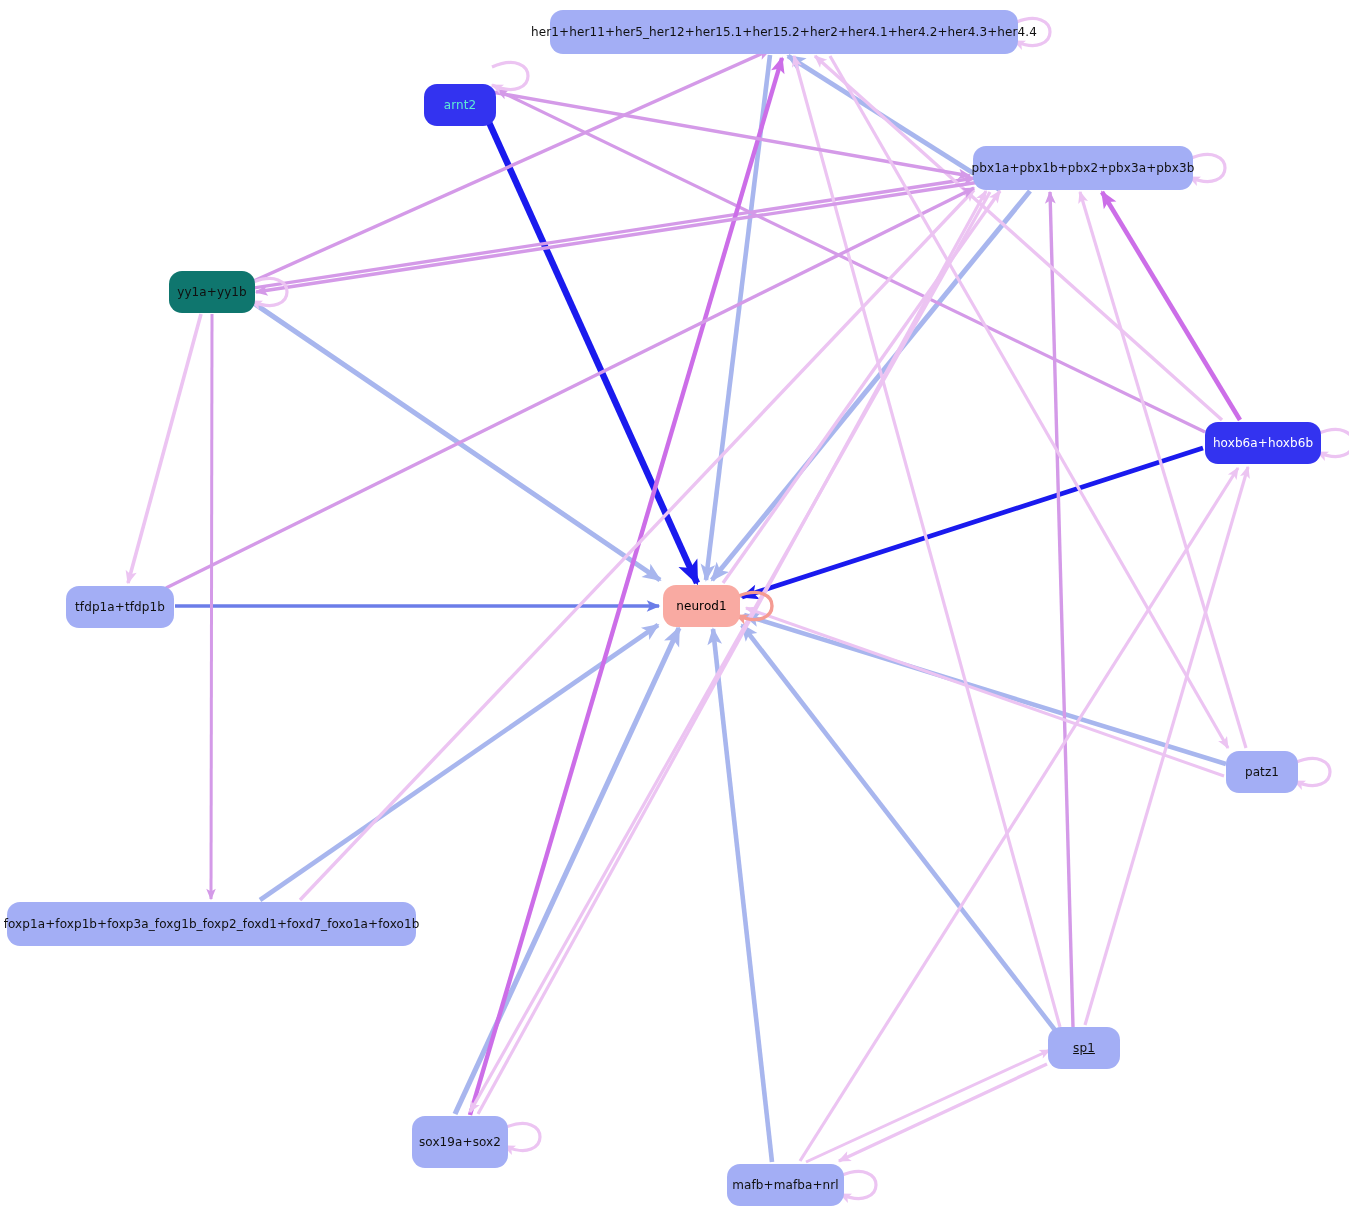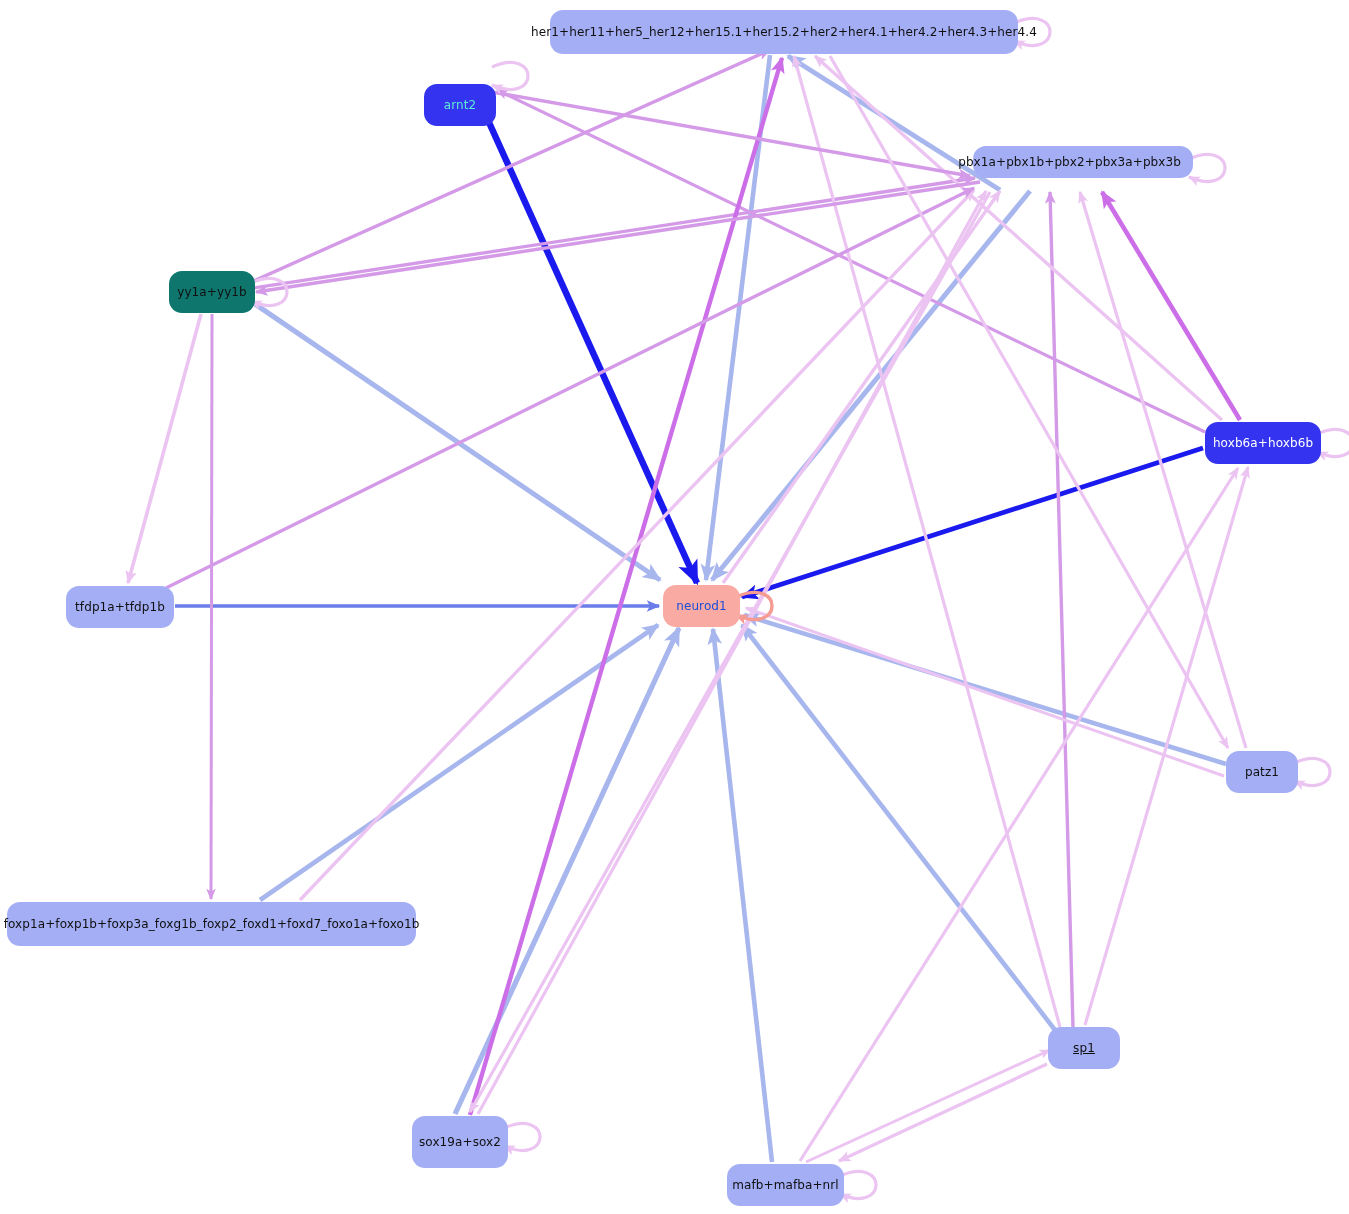--- a/index.html
+++ b/index.html
@@ -115,33 +115,33 @@
       <path d="M 504 1128 C 552 1107, 552 1167, 504 1146" fill="none" stroke="#ecc4f2" stroke-width="3.2" marker-end="url(#ah-edge_violet_light)"></path>
       <path d="M 840 1176 C 888 1155, 888 1215, 840 1194" fill="none" stroke="#ecc4f2" stroke-width="3.2" marker-end="url(#ah-edge_violet_light)"></path>
     </svg>
   <div id="node-layer">
       <div class="node" style="left: 550px; top: 10px; width: 468px; height: 44px; background: rgb(163, 174, 245); color: rgb(16, 16, 16);">
         <span>her1+her11+her5_her12+her15.1+her15.2+her2+her4.1+her4.2+her4.3+her4.4</span>
       </div>
       <div class="node" style="left: 424px; top: 55px; width: 72px; height: 42px; background: rgb(51, 51, 240); color: #5eead4; margin-top: 29px;">
         <span>arnt2</span>
       </div>
-      <div class="node" style="left: 973px; top: 146px; width: 220px; height: 32px; background: rgb(163, 174, 245); color: rgb(16, 16, 16); justify-content: flex-end;">
+      <div class="node" style="left: 973px; top: 146px; width: 220px; height: 44px; background: rgb(163, 174, 245); color: rgb(16, 16, 16);">
         <span>pbx1a+pbx1b+pbx2+pbx3a+pbx3b</span>
       </div>
       <div class="node" style="left: 169px; top: 271px; width: 86px; height: 42px; background: #0f766e; color: rgb(16, 16, 16);">
         <span>yy1a+yy1b</span>
       </div>
       <div class="node" style="left: 1205px; top: 422px; width: 116px; height: 42px; background: rgb(51, 51, 240); color: rgb(255, 255, 255);">
         <span>hoxb6a+hoxb6b</span>
       </div>
       <div class="node" style="left: 66px; top: 586px; width: 108px; height: 42px; background: rgb(163, 174, 245); color: rgb(16, 16, 16);">
         <span>tfdp1a+tfdp1b</span>
       </div>
-      <div class="node" style="left: 663px; top: 585px; width: 77px; height: 42px; background: rgb(249, 170, 162); color: #1d4ed8;">
+      <div class="node" style="left: 663px; top: 585px; width: 77px; height: 42px; background: rgb(249, 170, 162); color: #000000;">
         <span>neurod1</span>
       </div>
       <div class="node" style="left: 1226px; top: 751px; width: 72px; height: 42px; background: rgb(163, 174, 245); color: rgb(16, 16, 16);">
         <span>patz1</span>
       </div>
       <div class="node" style="left: 7px; top: 902px; width: 409px; height: 44px; background: rgb(163, 174, 245); color: rgb(16, 16, 16);">
         <span>foxp1a+foxp1b+foxp3a_foxg1b_foxp2_foxd1+foxd7_foxo1a+foxo1b</span>
       </div>
       <div class="node" style="left: 1048px; top: 1027px; width: 72px; height: 42px; background: rgb(163, 174, 245); color: rgb(16, 16, 16); text-decoration: underline;">
         <span>sp1</span>

